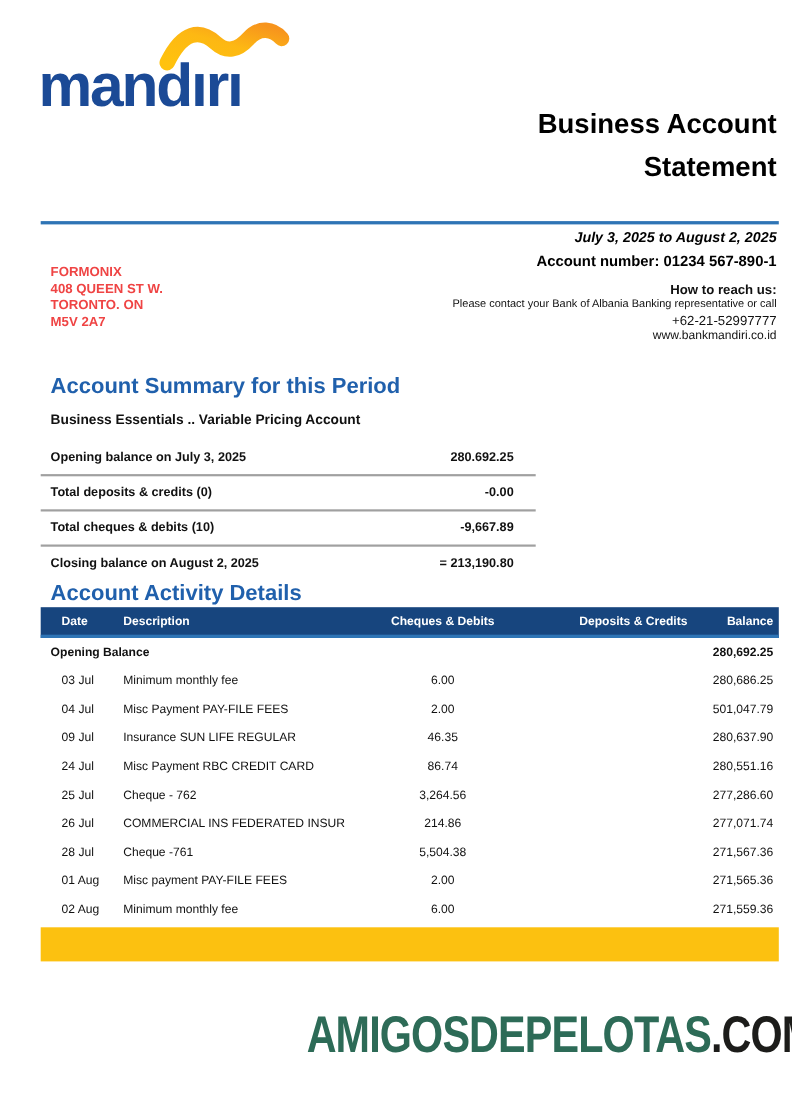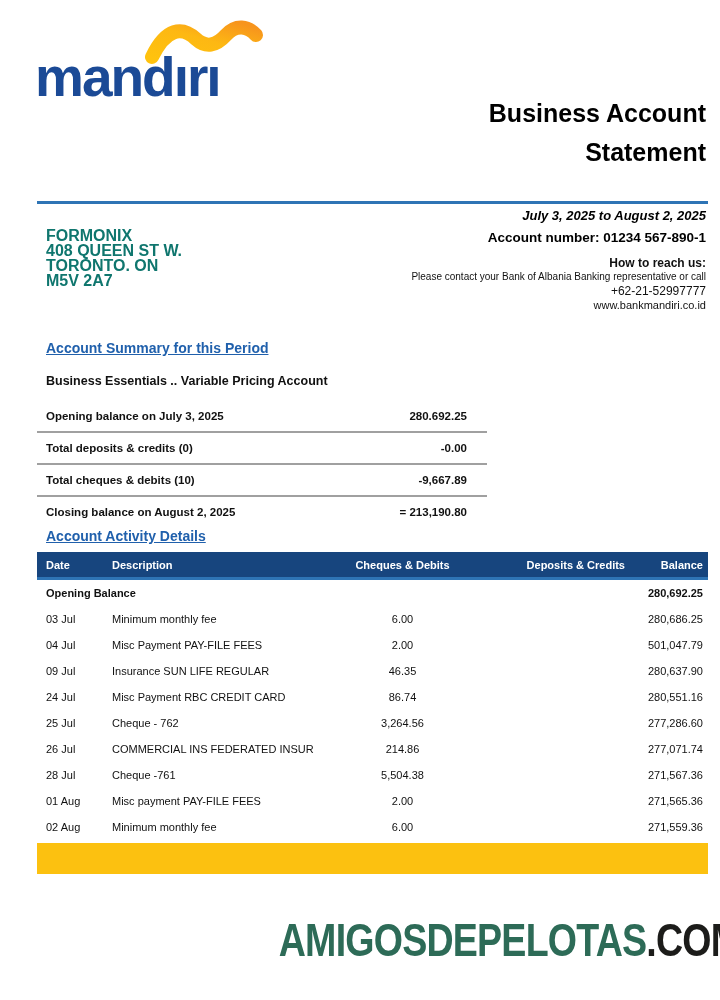--- a/index.html
+++ b/index.html
@@ -20,47 +20,47 @@
     font-size:25px;font-weight:bold;color:#000;line-height:1.55;
   }
   
   .rule{position:absolute;left:37px;top:201px;width:671px;height:3px;background:#2e74b5;}
   .period{
     position:absolute;right:14px;top:208px;font-size:13px;font-weight:bold;
     font-style:italic;color:#000;
   }
   .acct-num{position:absolute;right:14px;top:230px;font-size:13.5px;font-weight:bold;color:#000;}
   
-  .address{position:absolute;left:46px;top:228px;font-size:16px;font-weight:bold;line-height:15px;color:#0f766e;}
+  .address{position:absolute;left:46px;top:240px;font-size:12px;font-weight:bold;line-height:15px;color:#ef4444;}
   .reach{position:absolute;right:14px;top:256px;text-align:right;line-height:14px;}
   .reach-title{font-size:12px;font-weight:bold;}
   .reach-line{font-size:10px;}
   .reach-phone{font-size:12px;font-weight:normal;}
   .reach-site{font-size:11px;}
   
-  .sec-heading{position:absolute;left:46px;color:#2060ac;font-size:14px;font-weight:bold;text-decoration:underline;}
+  .sec-heading{position:absolute;left:46px;color:#2060ac;font-size:20px;font-weight:bold;}
   .heading-summary{top:340px;}
   .heading-activity{top:528px;}
   .product-line{position:absolute;left:46px;top:374px;font-size:12.5px;font-weight:bold;color:#111;}
   
   .summary-table{position:absolute;left:37px;top:401px;width:450px;}
   .srow{
     display:flex;justify-content:space-between;align-items:center;height:30px;
     font-size:11.5px;font-weight:bold;padding:0 20px 0 9px;
     border-bottom:2px solid #a0a0a0;
   }
   .srow:last-child{border-bottom:none;}
   
   .activity-table{position:absolute;left:37px;top:552px;width:671px;}
   .grid{display:grid;grid-template-columns:73px 1fr 125px 160px 83px;align-items:center;}
   .thead{
     background:#17457e;color:#fff;height:25px;font-size:11px;font-weight:bold;
     border-bottom:3px solid #2e74b5;
   }
-  .c-date{padding-left:9px;text-align:left;}
+  .c-date{padding-left:19px;text-align:left;}
   .c-desc{text-align:left;padding-left:2px;}
   .c-debit{text-align:center;}
   .c-credit{text-align:right;}
   .c-bal{text-align:right;padding-right:5px;}
   .arow{height:26px;font-size:11px;color:#111;}
   .arow-opening{font-weight:bold;}
   .arow-opening .c-open-label{grid-column:1 / span 2;padding-left:9px;}
   .yellow-bar{position:absolute;left:37px;top:843px;width:671px;height:31px;background:#fcc110;}
   
   .watermark{

